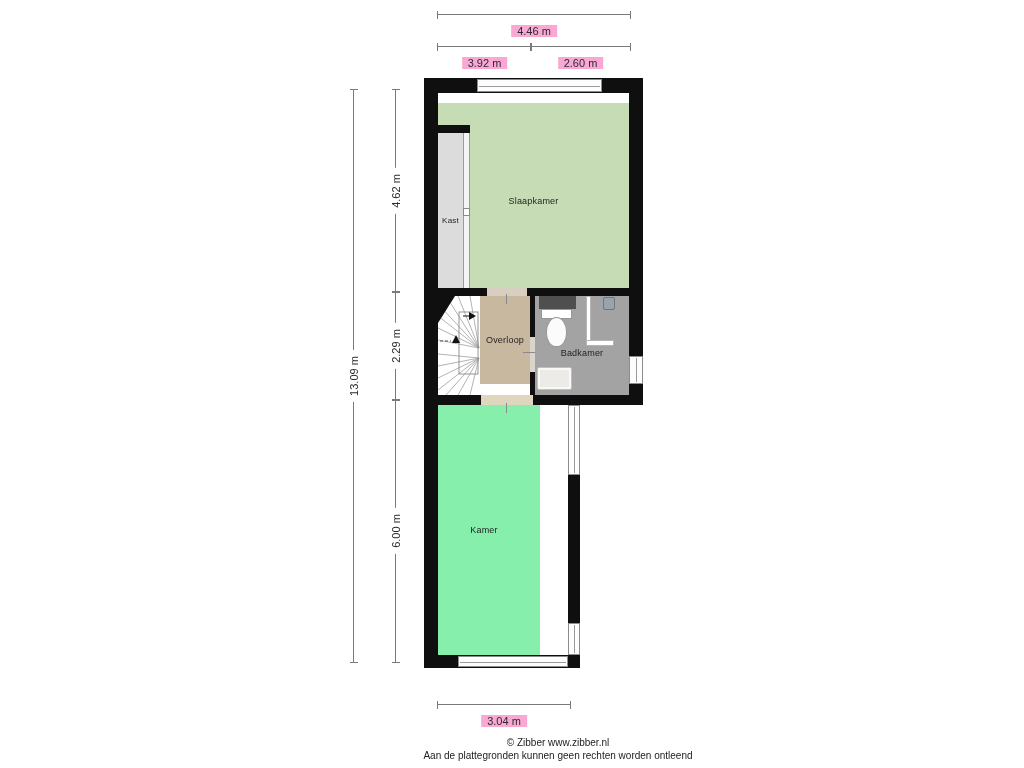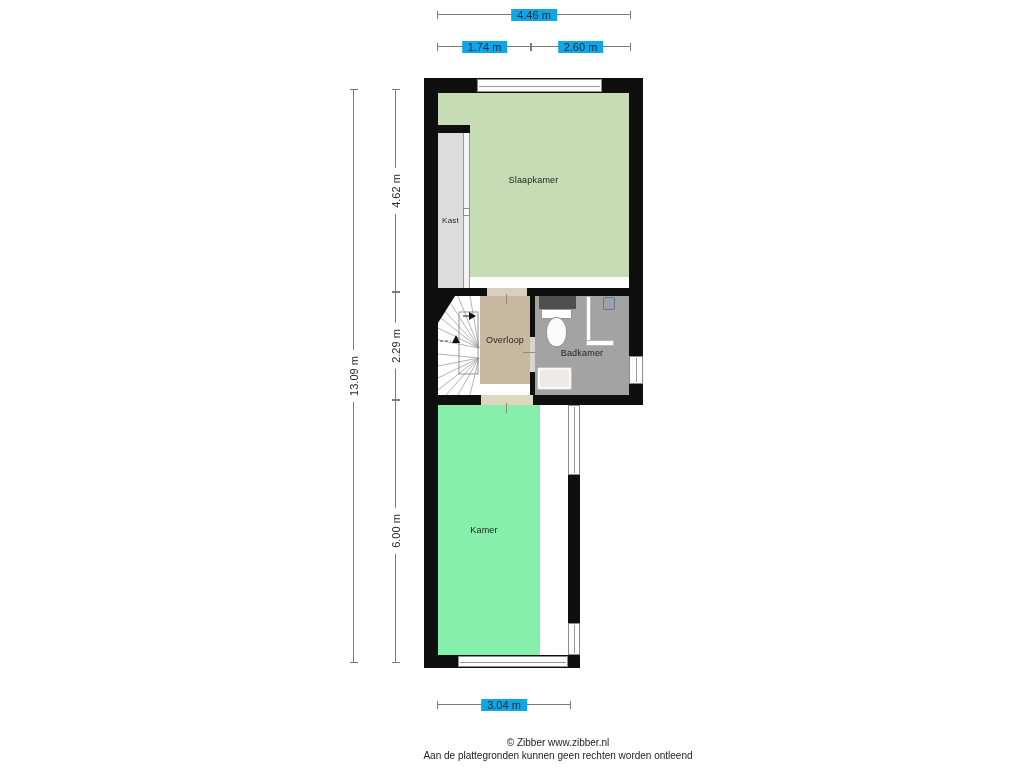--- a/index.html
+++ b/index.html
@@ -20,37 +20,37 @@
   .track { position:absolute; background:#f4f4f4; border-left:1px solid #9a9a9a;
            border-right:1px solid #9a9a9a; box-sizing:border-box; }
   .track-handle { position:absolute; background:#ffffff; border:1px solid #8a8a8a; box-sizing:border-box; }
 
   .fixture { position:absolute; box-sizing:border-box; }
 
   .dim { position:absolute; }
   .dim-h { border-top:1px solid #7a7a7a; }
   .dim-h::before, .dim-h::after { content:""; position:absolute; top:-4px; width:1px; height:8px; background:#7a7a7a; }
   .dim-h::before { left:-1px; } .dim-h::after { right:-1px; }
-  .dim-h .dim-label { position:absolute; left:50%; top:0; transform:translate(-50%,-50%);
-                      background:#0ea5e9; padding:0 6px; font-size:11px; color:#2b2b2b; white-space:nowrap; }
+  .dim-h .dim-label { position:absolute; left:50%; top:16px; transform:translate(-50%,-50%);
+                      background:#f9a8d4; padding:0 6px; font-size:11px; color:#2b2b2b; white-space:nowrap; }
   .dim-v { border-left:1px solid #7a7a7a; }
   .dim-v::before, .dim-v::after { content:""; position:absolute; left:-4px; height:1px; width:8px; background:#7a7a7a; }
   .dim-v::before { top:-1px; } .dim-v::after { bottom:-1px; }
   .dim-v .dim-label { position:absolute; top:50%; left:0; transform:translate(-50%,-50%) rotate(-90deg);
                       background:#fff; padding:0 6px; font-size:11px; color:#2b2b2b; white-space:nowrap; }
 
   .footer { position:absolute; left:558px; top:736px; transform:translateX(-50%);
             text-align:center; font-size:10px; line-height:13px; color:#222; white-space:nowrap; }
 </style>
 </head>
 <body>
 
 <div id="canvas">
 
-  <div class="room" style="left: 438px; top: 82px; width: 191px; height: 195px; background: rgb(198, 220, 180);">
+  <div class="room" style="left: 438px; top: 103px; width: 191px; height: 195px; background: rgb(198, 220, 180);">
     <span class="room-label">Slaapkamer</span>
   </div>
 
   <div class="room" style="left: 438px; top: 133px; width: 25px; height: 175px; background: rgb(220, 220, 220);">
     <span class="room-label" style="font-size:8px;">Kast</span>
   </div>
 
   <div class="track" style="left:463px; top:133px; width:7px; height:155px;"></div>
   <div class="track-handle" style="left:463px; top:208px; width:7px; height:8px;"></div>
 
@@ -124,21 +124,21 @@
   <div class="window win-h" style="left:477px; top:79px;  width:125px; height:13px;"></div>
   <div class="window win-v" style="left:629px; top:356px; width:14px;  height:28px;"></div>
   <div class="window win-v" style="left:568px; top:405px; width:12px;  height:70px;"></div>
   <div class="window win-v" style="left:568px; top:623px; width:12px;  height:32px;"></div>
   <div class="window win-h" style="left:458px; top:656px; width:110px; height:11px;"></div>
 
   <div class="dim dim-h" style="left:438px; top:14px; width:192px;">
     <span class="dim-label">4.46 m</span>
   </div>
   <div class="dim dim-h" style="left:438px; top:46px; width:93px;">
-    <span class="dim-label">1.74 m</span>
+    <span class="dim-label">3.92 m</span>
   </div>
   <div class="dim dim-h" style="left:531px; top:46px; width:99px;">
     <span class="dim-label">2.60 m</span>
   </div>
 
   <div class="dim dim-v" style="left:353px; top:90px; height:572px;">
     <span class="dim-label">13.09 m</span>
   </div>
   <div class="dim dim-v" style="left:395px; top:90px; height:202px;">
     <span class="dim-label">4.62 m</span>

